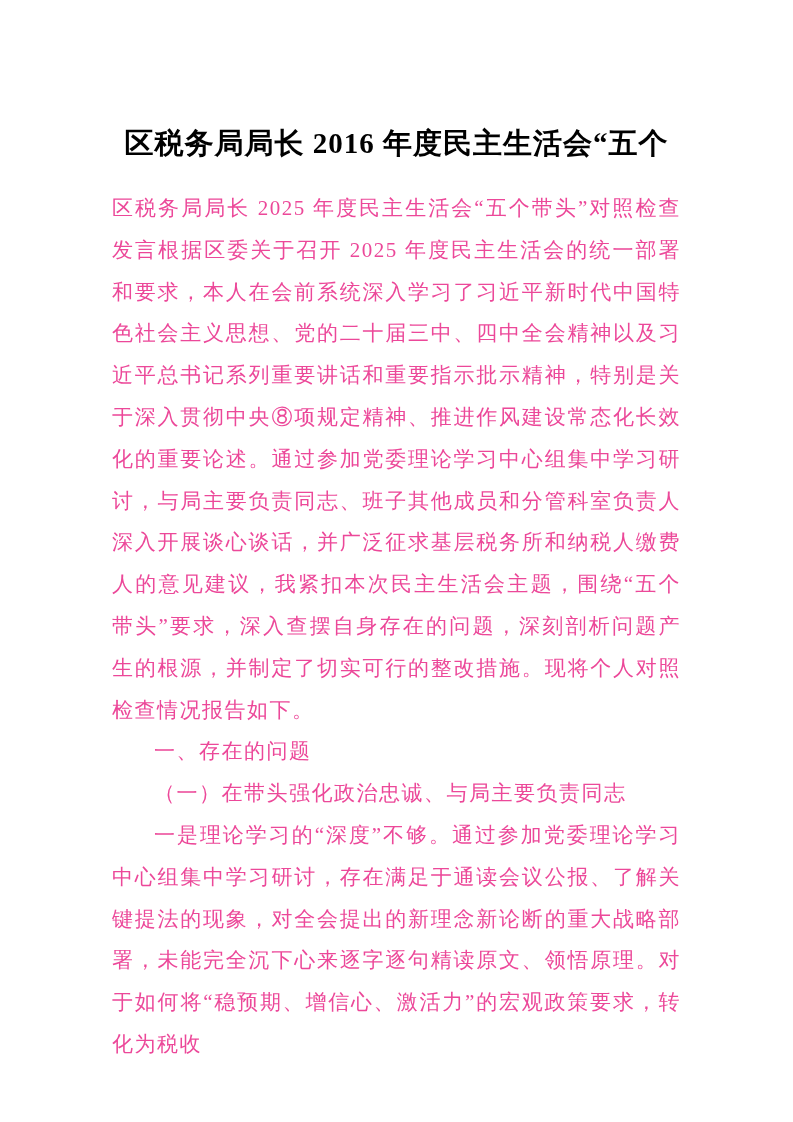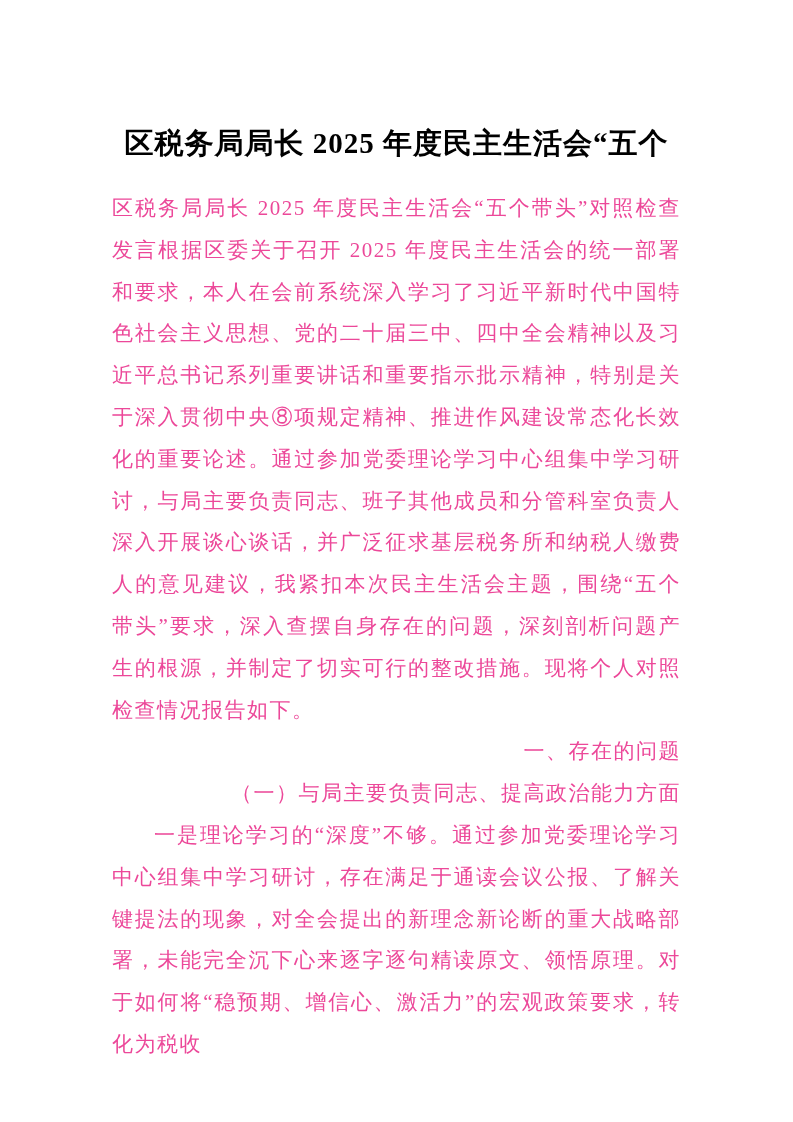--- a/index.html
+++ b/index.html
@@ -41,36 +41,36 @@
     letter-spacing: 1.5px;
     text-align: justify;
     text-justify: inter-character;
     word-break: break-all;
   }
   .para.no-indent {
     text-indent: 0;
   }
   .para.heading {
     text-indent: 2em;
-    text-align: right;
+    text-align: left;
   }
   .para.first-indent {
     text-indent: 2em;
   }
 </style>
 </head>
 <body>
 
 <div class="page">
 
   <h1 class="doc-title">
-    <span class="title-line">区税务局局长 2025 年度民主生活会“五个</span>
+    <span class="title-line">区税务局局长 2016 年度民主生活会“五个</span>
   </h1>
 
   <p class="para no-indent">区税务局局长 2025 年度民主生活会“五个带头”对照检查发言根据区委关于召开 2025 年度民主生活会的统一部署和要求，本人在会前系统深入学习了习近平新时代中国特色社会主义思想、党的二十届三中、四中全会精神以及习近平总书记系列重要讲话和重要指示批示精神，特别是关于深入贯彻中央⑧项规定精神、推进作风建设常态化长效化的重要论述。通过参加党委理论学习中心组集中学习研讨，与局主要负责同志、班子其他成员和分管科室负责人深入开展谈心谈话，并广泛征求基层税务所和纳税人缴费人的意见建议，我紧扣本次民主生活会主题，围绕“五个带头”要求，深入查摆自身存在的问题，深刻剖析问题产生的根源，并制定了切实可行的整改措施。现将个人对照检查情况报告如下。</p>
 
   <p class="para heading">一、存在的问题</p>
 
-  <p class="para heading">（一）与局主要负责同志、提高政治能力方面</p>
+  <p class="para heading">（一）在带头强化政治忠诚、与局主要负责同志</p>
 
   <p class="para first-indent">一是理论学习的“深度”不够。通过参加党委理论学习中心组集中学习研讨，存在满足于通读会议公报、了解关键提法的现象，对全会提出的新理念新论断的重大战略部署，未能完全沉下心来逐字逐句精读原文、领悟原理。对于如何将“稳预期、增信心、激活力”的宏观政策要求，转化为税收</p>
 
 </div>
 
 </body></html>

